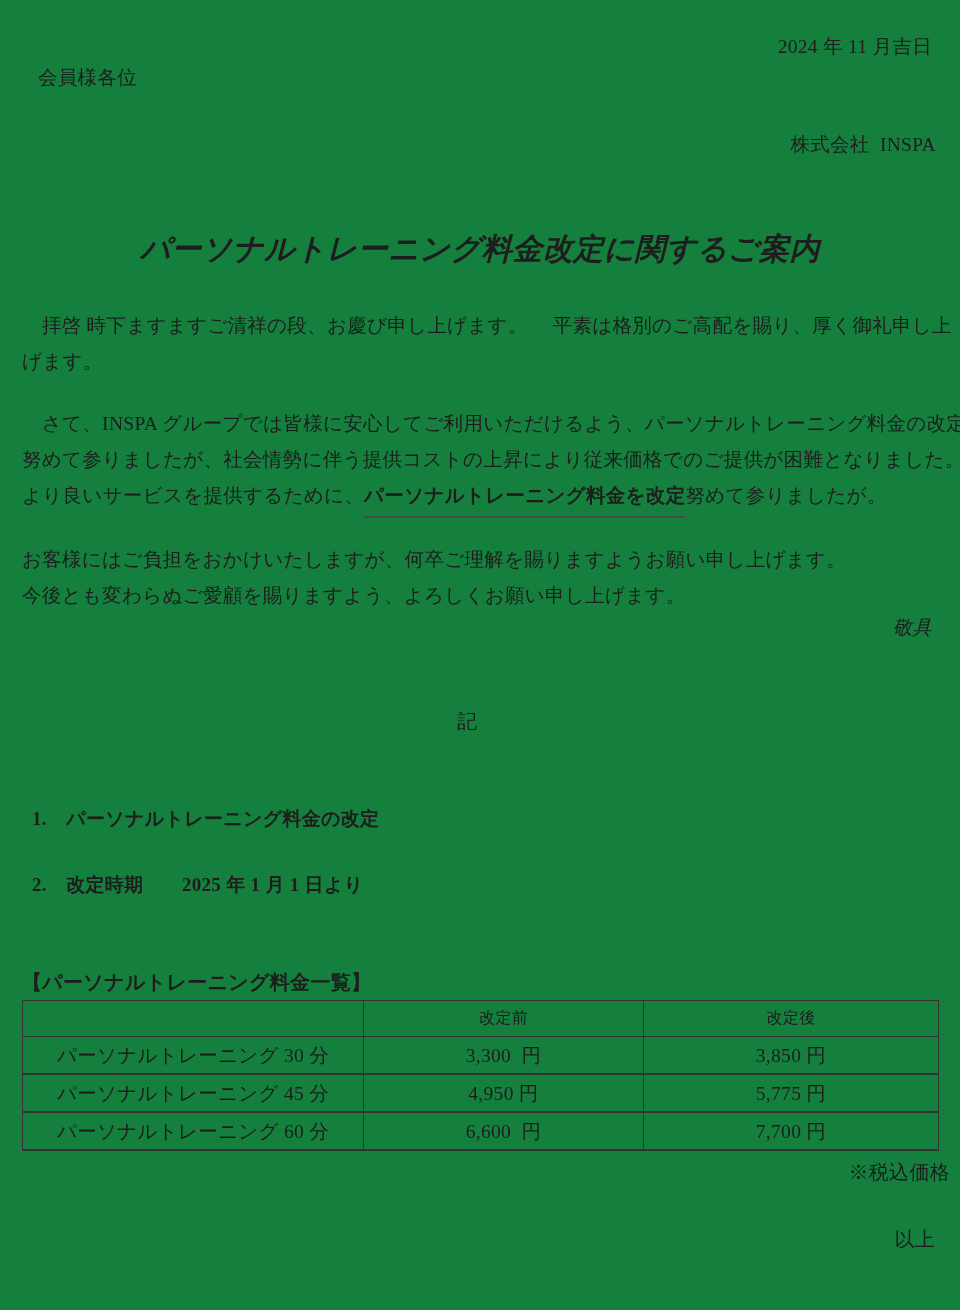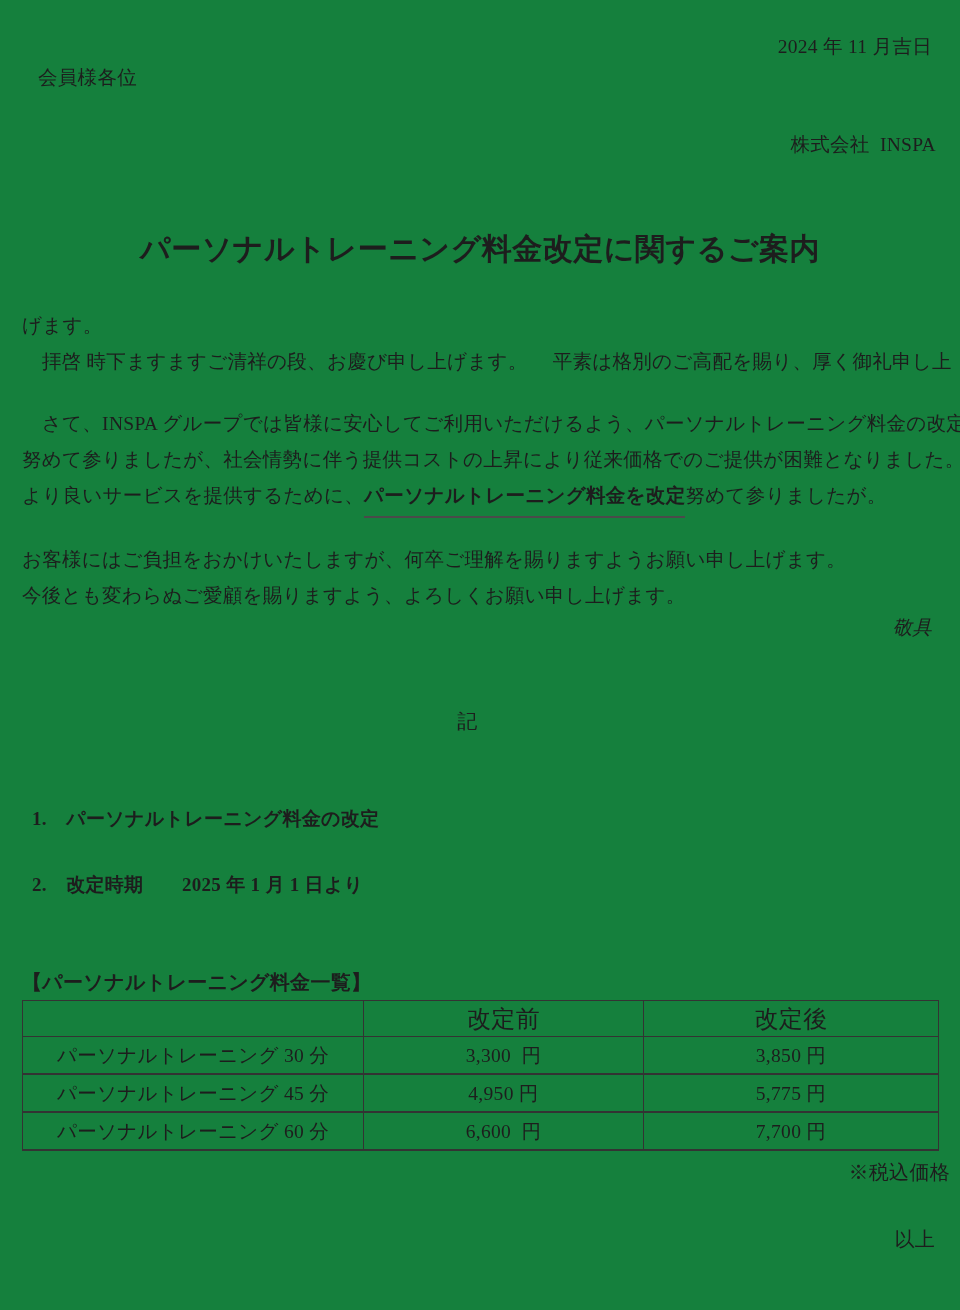--- a/index.html
+++ b/index.html
@@ -21,20 +21,21 @@
   .recipient { top:64px;  left:38px;  }
   .sender    { top:131px; right:24px; }
 
   .doc-title {
     top:229px; left:0; width:960px;
     text-align:center;
     font-size:30px; font-weight:700;
     letter-spacing:0.5px;
     white-space:pre;
     position:absolute;
+    font-style:italic;
   }
 
   .para { position:absolute; left:22px; right:20px; }
   .para .pline { height:36px; line-height:36px; white-space:pre; font-size:19.5px; }
   .para1 { top:308px; }
   .para2 { top:406px; }
   .para3 { top:542px; }
 
   .em-underline {
     font-weight:700;
@@ -60,21 +61,21 @@
     border-bottom:2px solid #333333;
   }
   table.price th, table.price td {
     font-weight:normal;
     font-size:19.5px;
     text-align:center;
     vertical-align:middle;
     padding:0;
     white-space:pre;
   }
-  table.price th { height:35px; font-size:24px; }
+  table.price th { height:35px; font-size:16px; }
   table.price td { height:36px; }
   table.price .c1 { width:340px; }
   table.price .c2 { width:279px; }
   table.price .c3 { width:294px; }
   table.price th + th, table.price td + td { border-left:1px solid #333333; }
   table.price tbody td { border-top:2px solid #333333; }
   table.price tbody tr:first-child td { border-top:1px solid #333333; }
 
   .note { top:1159px; right:10px; }
   .ijou { top:1226px; right:25px; }
@@ -84,22 +85,22 @@
 
 <div class="page">
 
   <div class="abs fs date">2024 年 11 月吉日</div>
   <div class="abs fs recipient">会員様各位</div>
   <div class="abs fs sender">株式会社  INSPA</div>
 
   <div class="doc-title">パーソナルトレーニング料金改定に関するご案内</div>
 
   <div class="para para1">
+    <div class="pline">　拝啓 時下ますますご清祥の段、お慶び申し上げます。　 平素は格別のご高配を賜り、厚く御礼申し上</div>
     <div class="pline">げます。</div>
-    <div class="pline">　拝啓 時下ますますご清祥の段、お慶び申し上げます。　 平素は格別のご高配を賜り、厚く御礼申し上</div>
   </div>
 
   <div class="para para2">
     <div class="pline">　さて、INSPA グループでは皆様に安心してご利用いただけるよう、パーソナルトレーニング料金の改定</div>
     <div class="pline">努めて参りましたが、社会情勢に伴う提供コストの上昇により従来価格でのご提供が困難となりました。</div>
     <div class="pline"><span>より良いサービスを提供するために、</span><span class="em-underline">パーソナルトレーニング料金を改定</span><span>努めて参りましたが。</span></div>
   </div>
 
   <div class="para para3">
     <div class="pline">お客様にはご負担をおかけいたしますが、何卒ご理解を賜りますようお願い申し上げます。</div>

